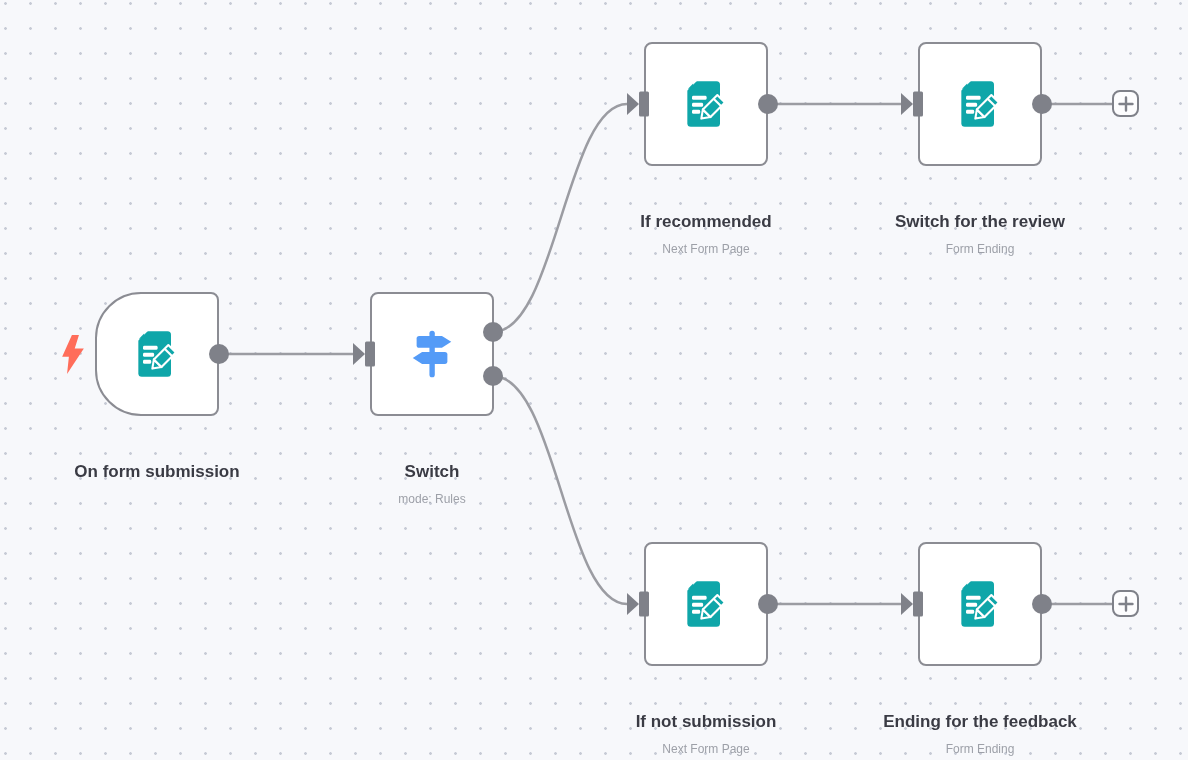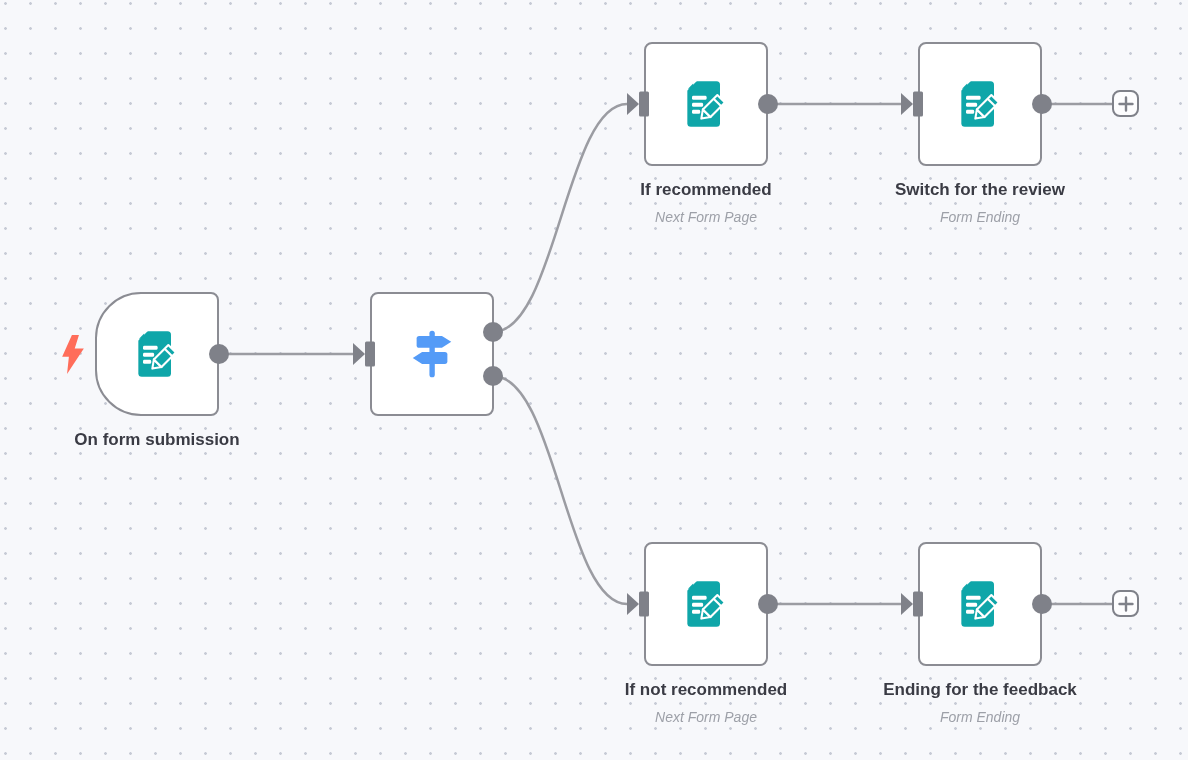--- a/index.html
+++ b/index.html
@@ -15,23 +15,23 @@
   }
   .node{
     position:absolute;width:124px;height:124px;
     background:#ffffff;border:2px solid #8b8c93;border-radius:8px;
     box-sizing:border-box;
     display:flex;align-items:center;justify-content:center;
     z-index:2;
   }
   .node.trigger{border-radius:46px 8px 8px 46px;}
   .edges{position:absolute;left:0;top:0;z-index:3;}
-  .node-label{position:absolute;width:320px;text-align:center;z-index:2;}
+  .node-label{position:absolute;width:320px;text-align:center;z-index:2;margin-top:32px;}
   .node-label .label{font-size:17px;line-height:24px;font-weight:700;color:#3a3b44;}
-  .node-label .subtitle{font-size:14px;line-height:18px;color:#9da0a8;margin-top:6px;font-style:italic;}
+  .node-label .subtitle{font-size:12px;line-height:18px;color:#9da0a8;margin-top:6px;}
   .plus-btn{
     position:absolute;width:27px;height:27px;box-sizing:border-box;
     border:2.5px solid #7f8189;border-radius:8px;background:#fdfdfe;
     display:flex;align-items:center;justify-content:center;z-index:4;
     cursor:pointer;
   }
   .bolt{position:absolute;z-index:2;}
 </style>
 </head>
 <body>
@@ -180,30 +180,34 @@
   </div>
   <div class="plus-btn" style="left:1112px;top:590px">
     <svg width="22" height="22" viewBox="0 0 22 22">
       <path d="M11,4.5 V17.5 M4.5,11 H17.5" stroke="#7f8189" stroke-width="2.4" stroke-linecap="round" fill="none"></path>
     </svg>
   </div>
 
   <div class="node-label" style="left:-3px;top:428px">
     <div class="label">On form submission</div>
   </div>
+  <div class="node-label" style="left:272px;top:428px">
+    <div class="label">Switch</div>
+    <div class="subtitle">mode: Rules</div>
+  </div>
   <div class="node-label" style="left:546px;top:178px">
     <div class="label">If recommended</div>
     <div class="subtitle">Next Form Page</div>
   </div>
   <div class="node-label" style="left:820px;top:178px">
     <div class="label">Switch for the review</div>
     <div class="subtitle">Form Ending</div>
   </div>
   <div class="node-label" style="left:546px;top:678px">
-    <div class="label">If not recommended</div>
+    <div class="label">If not submission</div>
     <div class="subtitle">Next Form Page</div>
   </div>
   <div class="node-label" style="left:820px;top:678px">
     <div class="label">Ending for the feedback</div>
     <div class="subtitle">Form Ending</div>
   </div>
 
 </div>
 
 </body></html>

